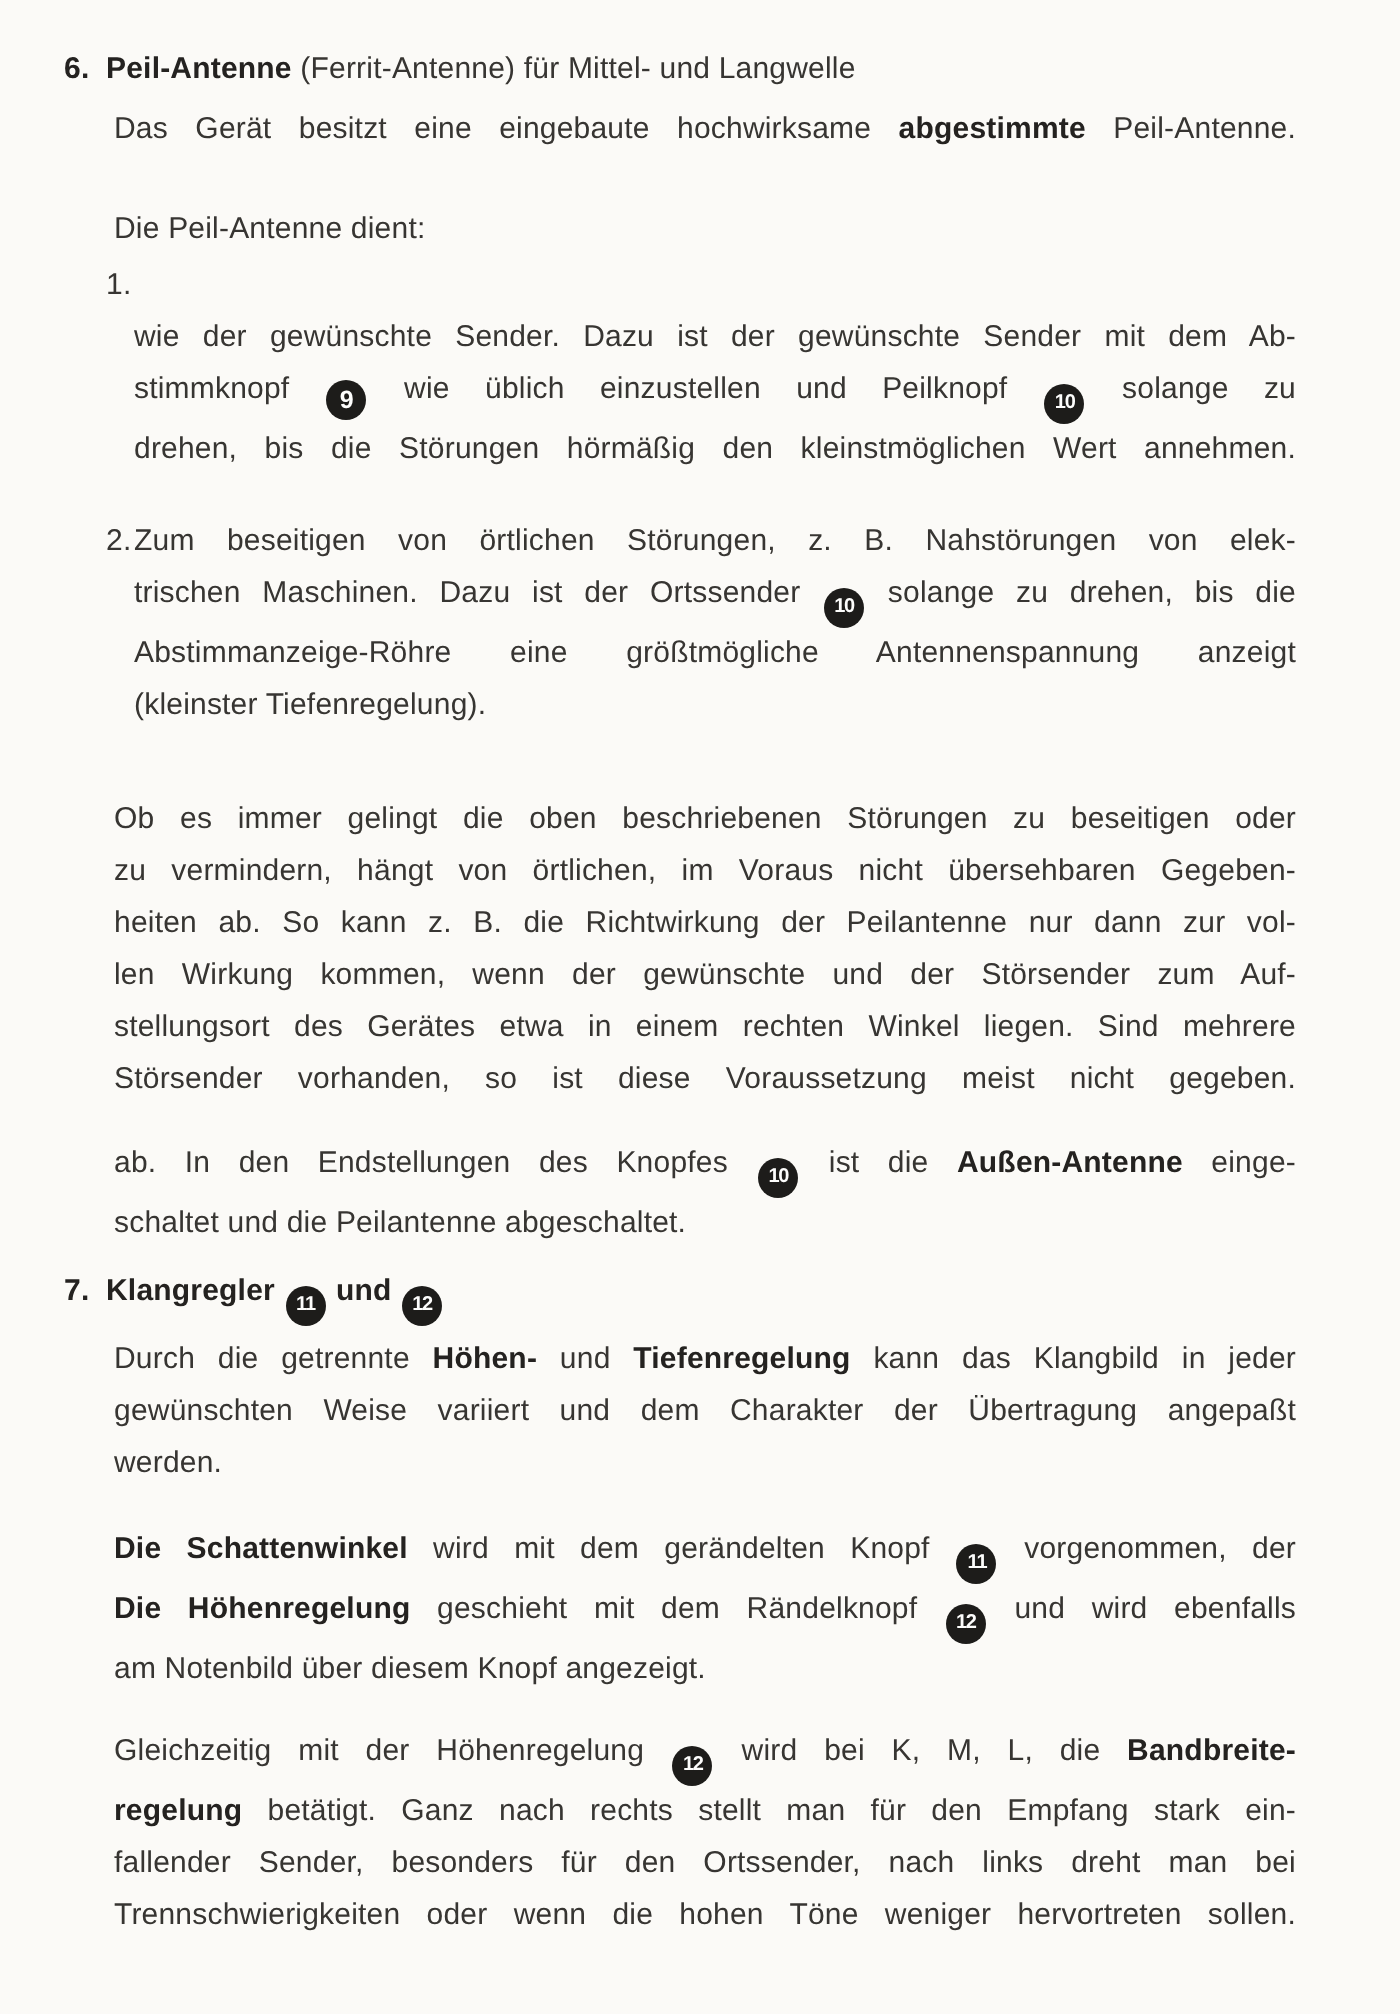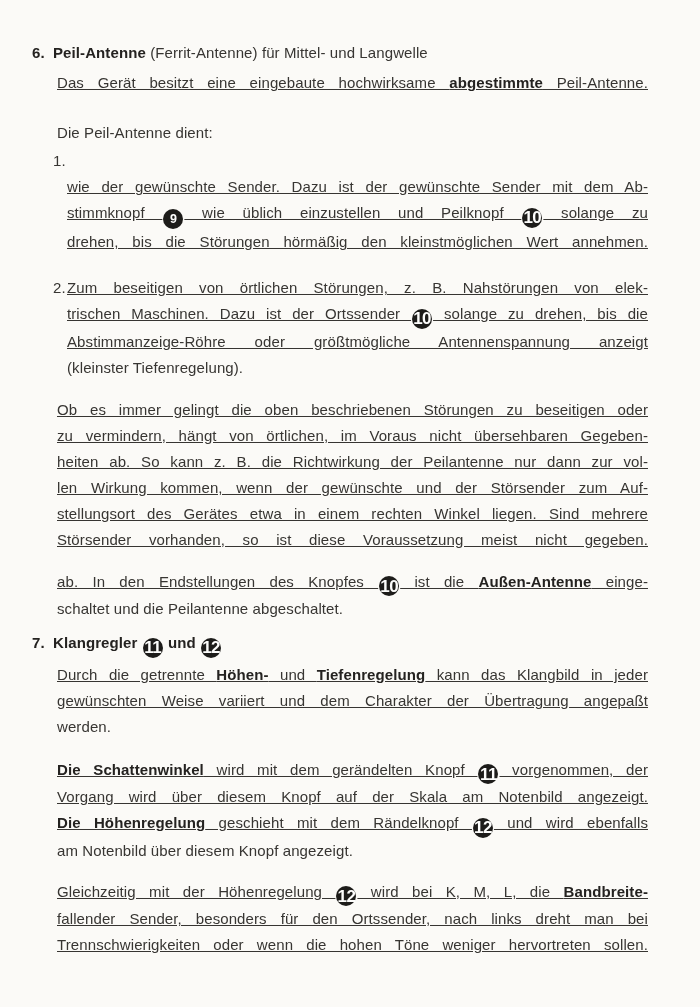--- a/index.html
+++ b/index.html
@@ -16,34 +16,33 @@
     height: 1007px;
     overflow: hidden;
     font-family: "Liberation Sans", "DejaVu Sans", sans-serif;
     font-size: 15px;
     color: var(--ink);
     letter-spacing: 0.1px;
   }
   .page {
     width: 640px;
     height: 1007px;
-    padding-top: 40px;
+    padding-top: 22px;
     background: var(--page-bg);
   }
   .block { position: relative; }
   .line {
     line-height: 26px;
     min-height: 26px;
     text-align: left;
     white-space: normal;
   }
   .line.just {
     text-align: justify;
     text-align-last: justify;
-    text-decoration: underline;
   }
   
   .heading { margin-left: 32px; width: 616px; }
   .heading .marker {
     display: inline-block;
     width: 21px;
     font-weight: 700;
     color: var(--ink-bold);
   }
   
@@ -66,21 +65,21 @@
     border-radius: 50%;
     background: var(--badge-bg);
     color: var(--badge-fg);
     font-weight: 700;
     font-size: 12.5px;
     line-height: 1;
     vertical-align: -5px;
     margin: 0 1px;
     letter-spacing: 0;
   }
-  .badge.two { font-size: 17px; letter-spacing: -0.6px; }
+  .badge.two { font-size: 10px; letter-spacing: -0.6px; }
 </style>
 </head>
 <body>
 
 <div class="page">
   <div id="doc">
       <div class="block heading" style="margin-top: 0px;">
         <div class="line"><span class="marker">6.</span><span class="b">Peil-Antenne</span><span> (Ferrit-Antenne) für Mittel- und Langwelle</span></div>
       </div>
       <div class="block para" style="margin-top: 4px;">
@@ -91,24 +90,24 @@
       </div>
       <div class="block item" style="margin-top: 2px;">
         <div class="line just"><span class="marker">1.</span></div>
         <div class="line just"><span>wie der gewünschte Sender. Dazu ist der gewünschte Sender mit dem Ab-</span></div>
         <div class="line just"><span>stimmknopf </span><span class="badge">9</span><span> wie üblich einzustellen und Peilknopf </span><span class="badge two">10</span><span> solange zu</span></div>
         <div class="line just"><span>drehen, bis die Störungen hörmäßig den kleinstmöglichen Wert annehmen.</span></div>
       </div>
       <div class="block item" style="margin-top: 20px;">
         <div class="line just"><span class="marker">2.</span><span>Zum beseitigen von örtlichen Störungen, z. B. Nahstörungen von elek-</span></div>
         <div class="line just"><span>trischen Maschinen. Dazu ist der Ortssender </span><span class="badge two">10</span><span> solange zu drehen, bis die</span></div>
-        <div class="line just"><span>Abstimmanzeige-Röhre oder größtmögliche Antennenspannung anzeigt</span></div>
+        <div class="line just"><span>Abstimmanzeige-Röhre eine größtmögliche Antennenspannung anzeigt</span></div>
         <div class="line"><span>(kleinster Tiefenregelung).</span></div>
       </div>
-      <div class="block para" style="margin-top: 16px;">
+      <div class="block para" style="margin-top: 31px;">
         <div class="line just"><span>Ob es immer gelingt die oben beschriebenen Störungen zu beseitigen oder</span></div>
         <div class="line just"><span>zu vermindern, hängt von örtlichen, im Voraus nicht übersehbaren Gegeben-</span></div>
         <div class="line just"><span>heiten ab. So kann z. B. die Richtwirkung der Peilantenne nur dann zur vol-</span></div>
         <div class="line just"><span>len Wirkung kommen, wenn der gewünschte und der Störsender zum Auf-</span></div>
         <div class="line just"><span>stellungsort des Gerätes etwa in einem rechten Winkel liegen. Sind mehrere</span></div>
         <div class="line just"><span>Störsender vorhanden, so ist diese Voraussetzung meist nicht gegeben.</span></div>
       </div>
       <div class="block para" style="margin-top: 16px;">
         <div class="line just"><span>ab. In den Endstellungen des Knopfes </span><span class="badge two">10</span><span> ist die </span><span class="b">Außen-Antenne</span><span> einge-</span></div>
         <div class="line"><span>schaltet und die Peilantenne abgeschaltet.</span></div>
@@ -116,23 +115,23 @@
       <div class="block heading" style="margin-top: 8px;">
         <div class="line"><span class="marker">7.</span><span class="b">Klangregler </span><span class="badge two">11</span><span class="b"> und </span><span class="badge two">12</span></div>
       </div>
       <div class="block para" style="margin-top: 4px;">
         <div class="line just"><span>Durch die getrennte </span><span class="b">Höhen-</span><span> und </span><span class="b">Tiefenregelung</span><span> kann das Klangbild in jeder</span></div>
         <div class="line just"><span>gewünschten Weise variiert und dem Charakter der Übertragung angepaßt</span></div>
         <div class="line"><span>werden.</span></div>
       </div>
       <div class="block para" style="margin-top: 17px;">
         <div class="line just"><span class="b">Die Schattenwinkel</span><span> wird mit dem gerändelten Knopf </span><span class="badge two">11</span><span> vorgenommen, der</span></div>
-        <div class="line just"><span>Vorgang wird über diesem Knopf auf der Skala am Notenbild angezeigt.</span></div>
         <div class="line just"><span class="b">Die Höhenregelung</span><span> geschieht mit dem Rändelknopf </span><span class="badge two">12</span><span> und wird ebenfalls</span></div>
         <div class="line"><span>am Notenbild über diesem Knopf angezeigt.</span></div>
       </div>
       <div class="block para" style="margin-top: 15px;">
         <div class="line just"><span>Gleichzeitig mit der Höhenregelung </span><span class="badge two">12</span><span> wird bei K, M, L, die </span><span class="b">Bandbreite-</span></div>
+        <div class="line just"><span class="b">regelung</span><span> betätigt. Ganz nach rechts stellt man für den Empfang stark ein-</span></div>
         <div class="line just"><span>fallender Sender, besonders für den Ortssender, nach links dreht man bei</span></div>
         <div class="line just"><span>Trennschwierigkeiten oder wenn die hohen Töne weniger hervortreten sollen.</span></div>
       </div>
     </div>
 </div>
 
 </body></html>

